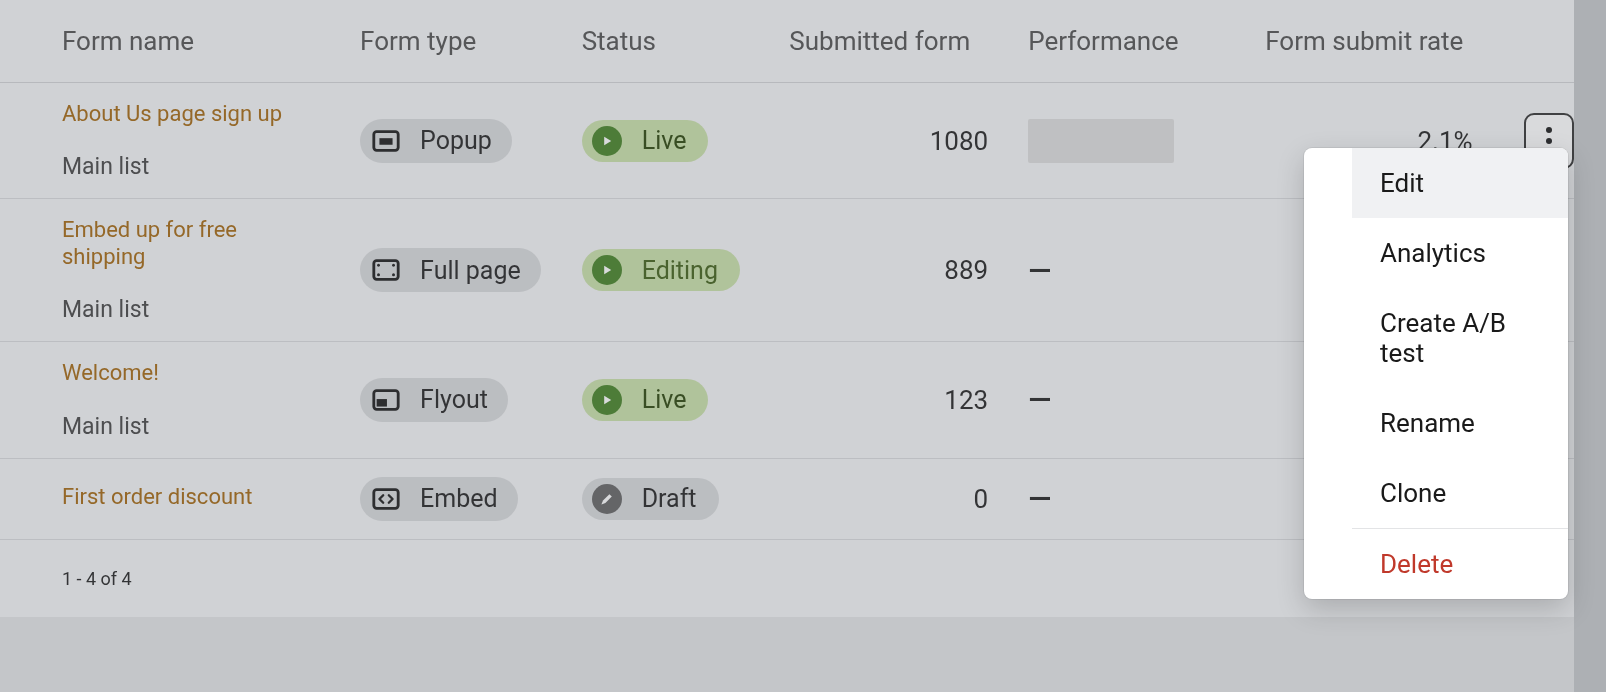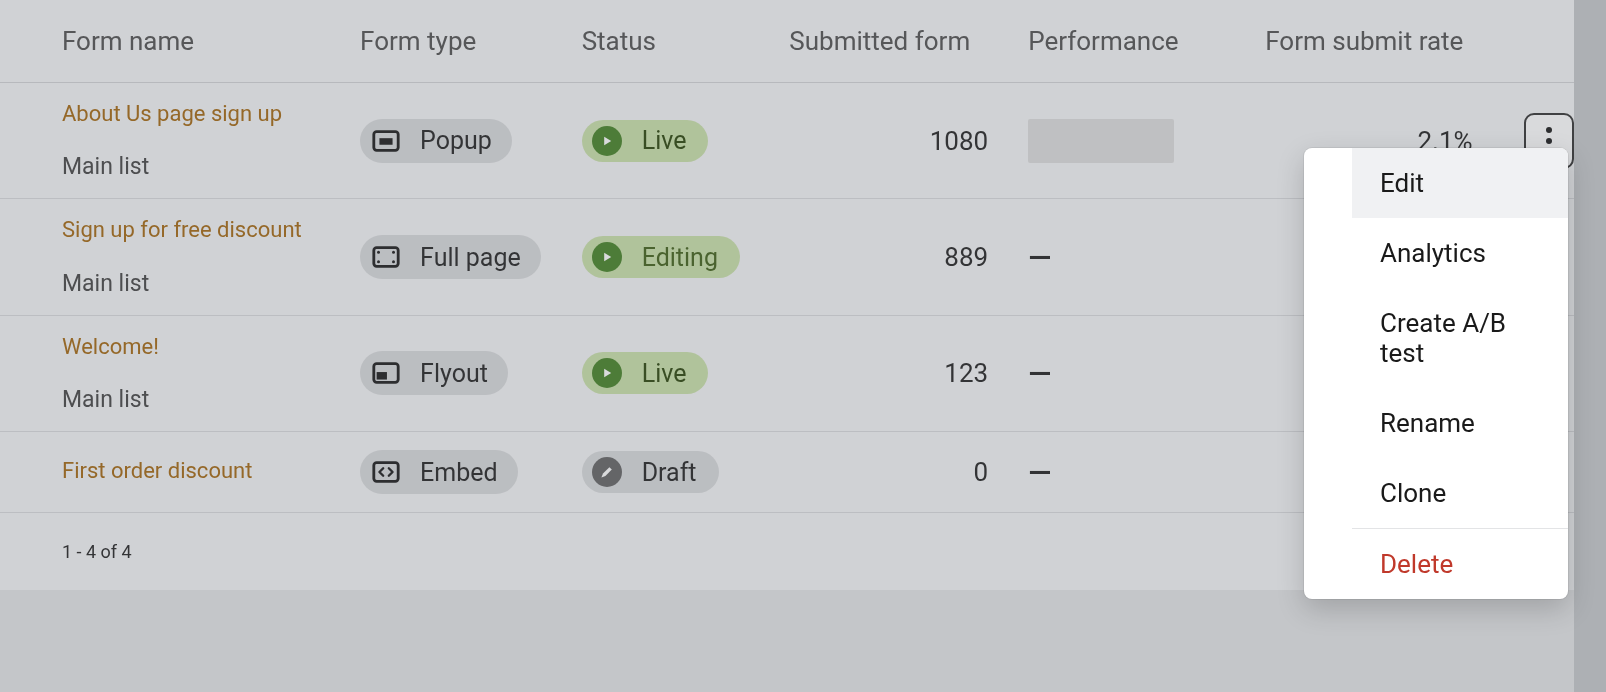--- a/index.html
+++ b/index.html
@@ -218,21 +218,21 @@
           <td class="actions-cell"><button class="kebab-btn">
               <svg viewBox="0 0 8 30">
                 <circle cx="4" cy="4" r="3" fill="#111"></circle>
                 <circle cx="4" cy="15" r="3" fill="#111"></circle>
                 <circle cx="4" cy="26" r="3" fill="#111"></circle>
               </svg>
             </button></td>
         </tr>
         <tr>
           <td>
-            <a class="form-link">Sign up for free discount</a>
+            <a class="form-link">Embed up for free shipping</a>
             <div class="form-sub">Main list</div>
           </td>
           <td><span class="pill">
               <span class="pill-icon">
                 <svg viewBox="0 0 32 32" width="30" height="30">
                   <rect x="3" y="6" width="26" height="20" rx="3" fill="none" stroke="#111" stroke-width="3"></rect>
                   <circle cx="8" cy="11" r="1.6" fill="#111"></circle>
                   <circle cx="24" cy="11" r="1.6" fill="#111"></circle>
                   <circle cx="8" cy="21" r="1.6" fill="#111"></circle>
                   <circle cx="24" cy="21" r="1.6" fill="#111"></circle>

